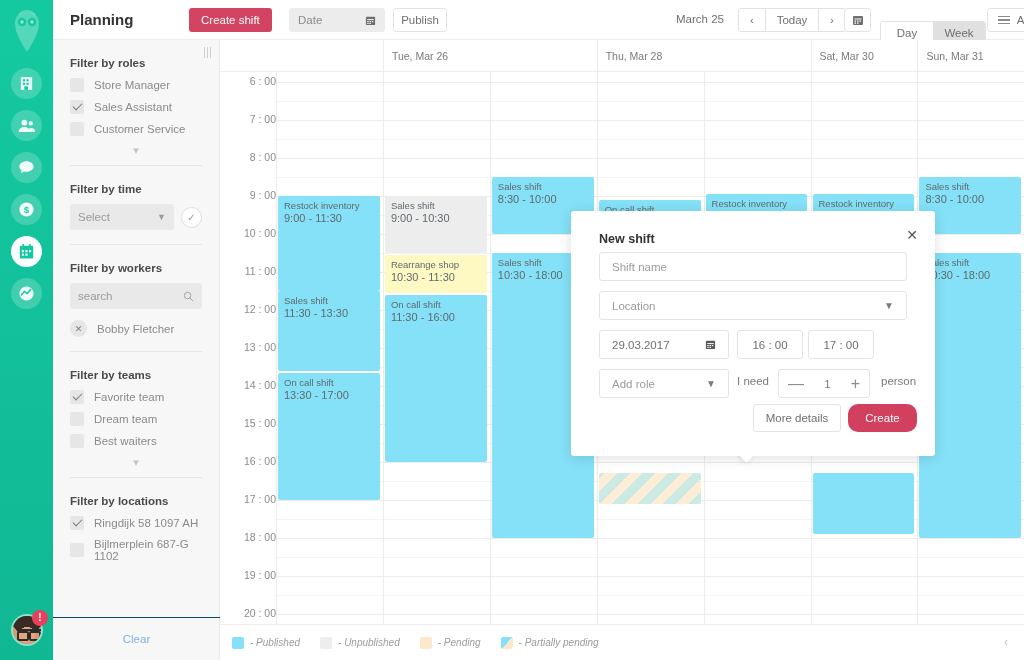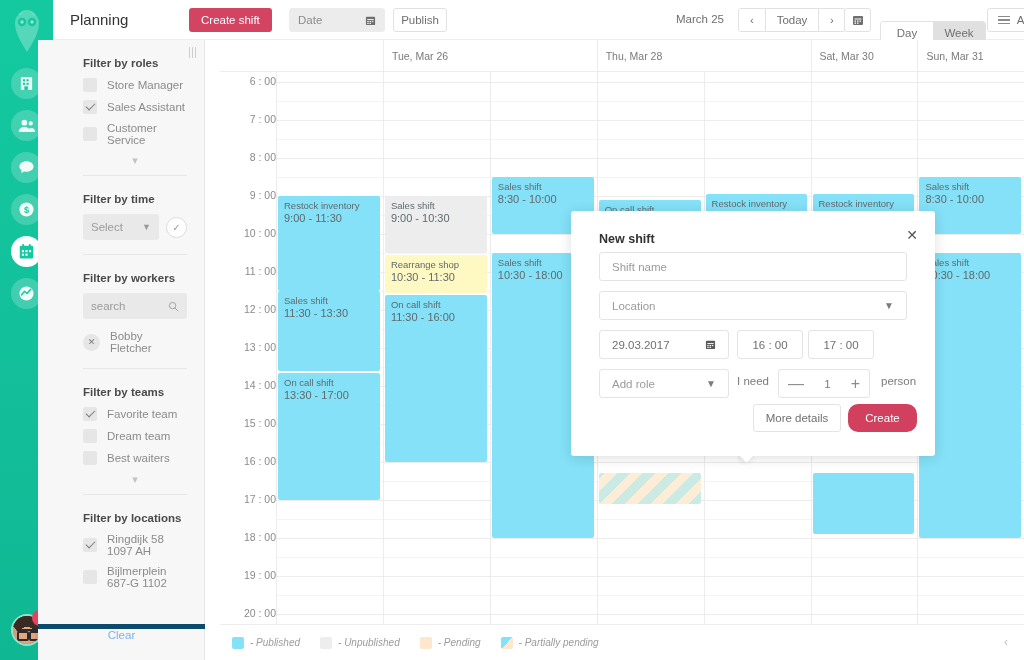--- a/index.html
+++ b/index.html
@@ -48,22 +48,22 @@
     border:2px solid #2b2b2b; border-radius:2px; }
   .rail-avatar .glasses:before{left:0;} .rail-avatar .glasses:after{right:0;}
   .badge {
     position: absolute; right: -5px; top: -4px; width: 16px; height: 16px;
     border-radius: 50%; background: #e8415f; color: #fff;
     font-size: 10px; line-height: 16px; text-align: center; font-weight: bold;
   }
 
   
   .filters {
-    position: absolute; left: 38px; top: 40px; width: 167px; height: 620px;
-    background: #f7f7f7; border-right: 1px solid #e7e7e7; padding-left: 28px;
+    position: absolute; left: 53px; top: 40px; width: 167px; height: 620px;
+    background: #f7f7f7; border-right: 1px solid #e7e7e7;
   }
   .grip { position: absolute; right: 6px; top: 7px; width: 9px; height: 11px;
     display:flex; gap:2px; }
   .grip i { width:1px; height:11px; background:#cfcfcf; display:block; }
   .f-sec { padding: 0 17px; }
   .f-title { font-size: 11.5px; font-weight: bold; color: #4a4a4a; margin: 17px 0 9px; }
   .f-row { display: flex; align-items: center; gap: 10px; margin-bottom: 8px; }
   .cbox { width: 14px; height: 14px; background: #e6e6e6; border-radius: 2px; flex: none;
     position: relative; }
   .cbox.checked:after {
@@ -88,29 +88,29 @@
   }
   .search-box {
     height: 26px; background: #e9e9e9; border-radius: 3px; display: flex;
     align-items: center; justify-content: space-between; padding: 0 8px;
     font-size: 11.5px; color: #9b9b9b;
   }
   .worker-row { display:flex; align-items:center; gap:10px; margin-top:11px; }
   .x-circle { width:17px;height:17px;border-radius:50%;background:#e6e6e6;
     display:flex;align-items:center;justify-content:center;color:#7b7b7b;font-size:9px;flex:none;}
   .clear-bar {
-    position: absolute; left: 0; bottom: 0; width: 167px; height: 36px;
-    border-top: 5px solid #0c4a6e; display: flex; justify-content: center;
+    position: absolute; left: 0; bottom: 0; width: 167px; height: 43px;
+    border-top: 1px solid #0c4a6e; display: flex; align-items: center; justify-content: center;
   }
   .clear-bar span { color: #7fb0e8; font-size: 11.5px; }
 
   
   .topbar { position: absolute; left: 53px; top: 0; width: 971px; height: 40px;
     background: #fff; border-bottom: 1px solid #ececec; }
-  .brand { position: absolute; left: 17px; top: 11px; font-size: 15px; font-weight: normal; color: #333; }
+  .brand { position: absolute; left: 17px; top: 11px; font-size: 15px; font-weight: bold; color: #333; }
   .btn-create {
     position: absolute; left: 136px; top: 8px; height: 24px; padding: 0 12px;
     background: #cf3657; color: #fff; border-radius: 3px; font-size: 11.5px;
     display: flex; align-items: center; opacity: .93;
   }
   .ctl { position: absolute; top: 8px; height: 24px; border: 1px solid #e2e2e2;
     border-radius: 3px; background: #fff; display: flex; align-items: center;
     justify-content: center; font-size: 11.5px; color: #6f6f6f; }
   .date-pill { left: 236px; width: 96px; background: #ececec; border-color: #ececec;
     justify-content: space-between; padding: 0 8px; color:#8b8b8b; }

